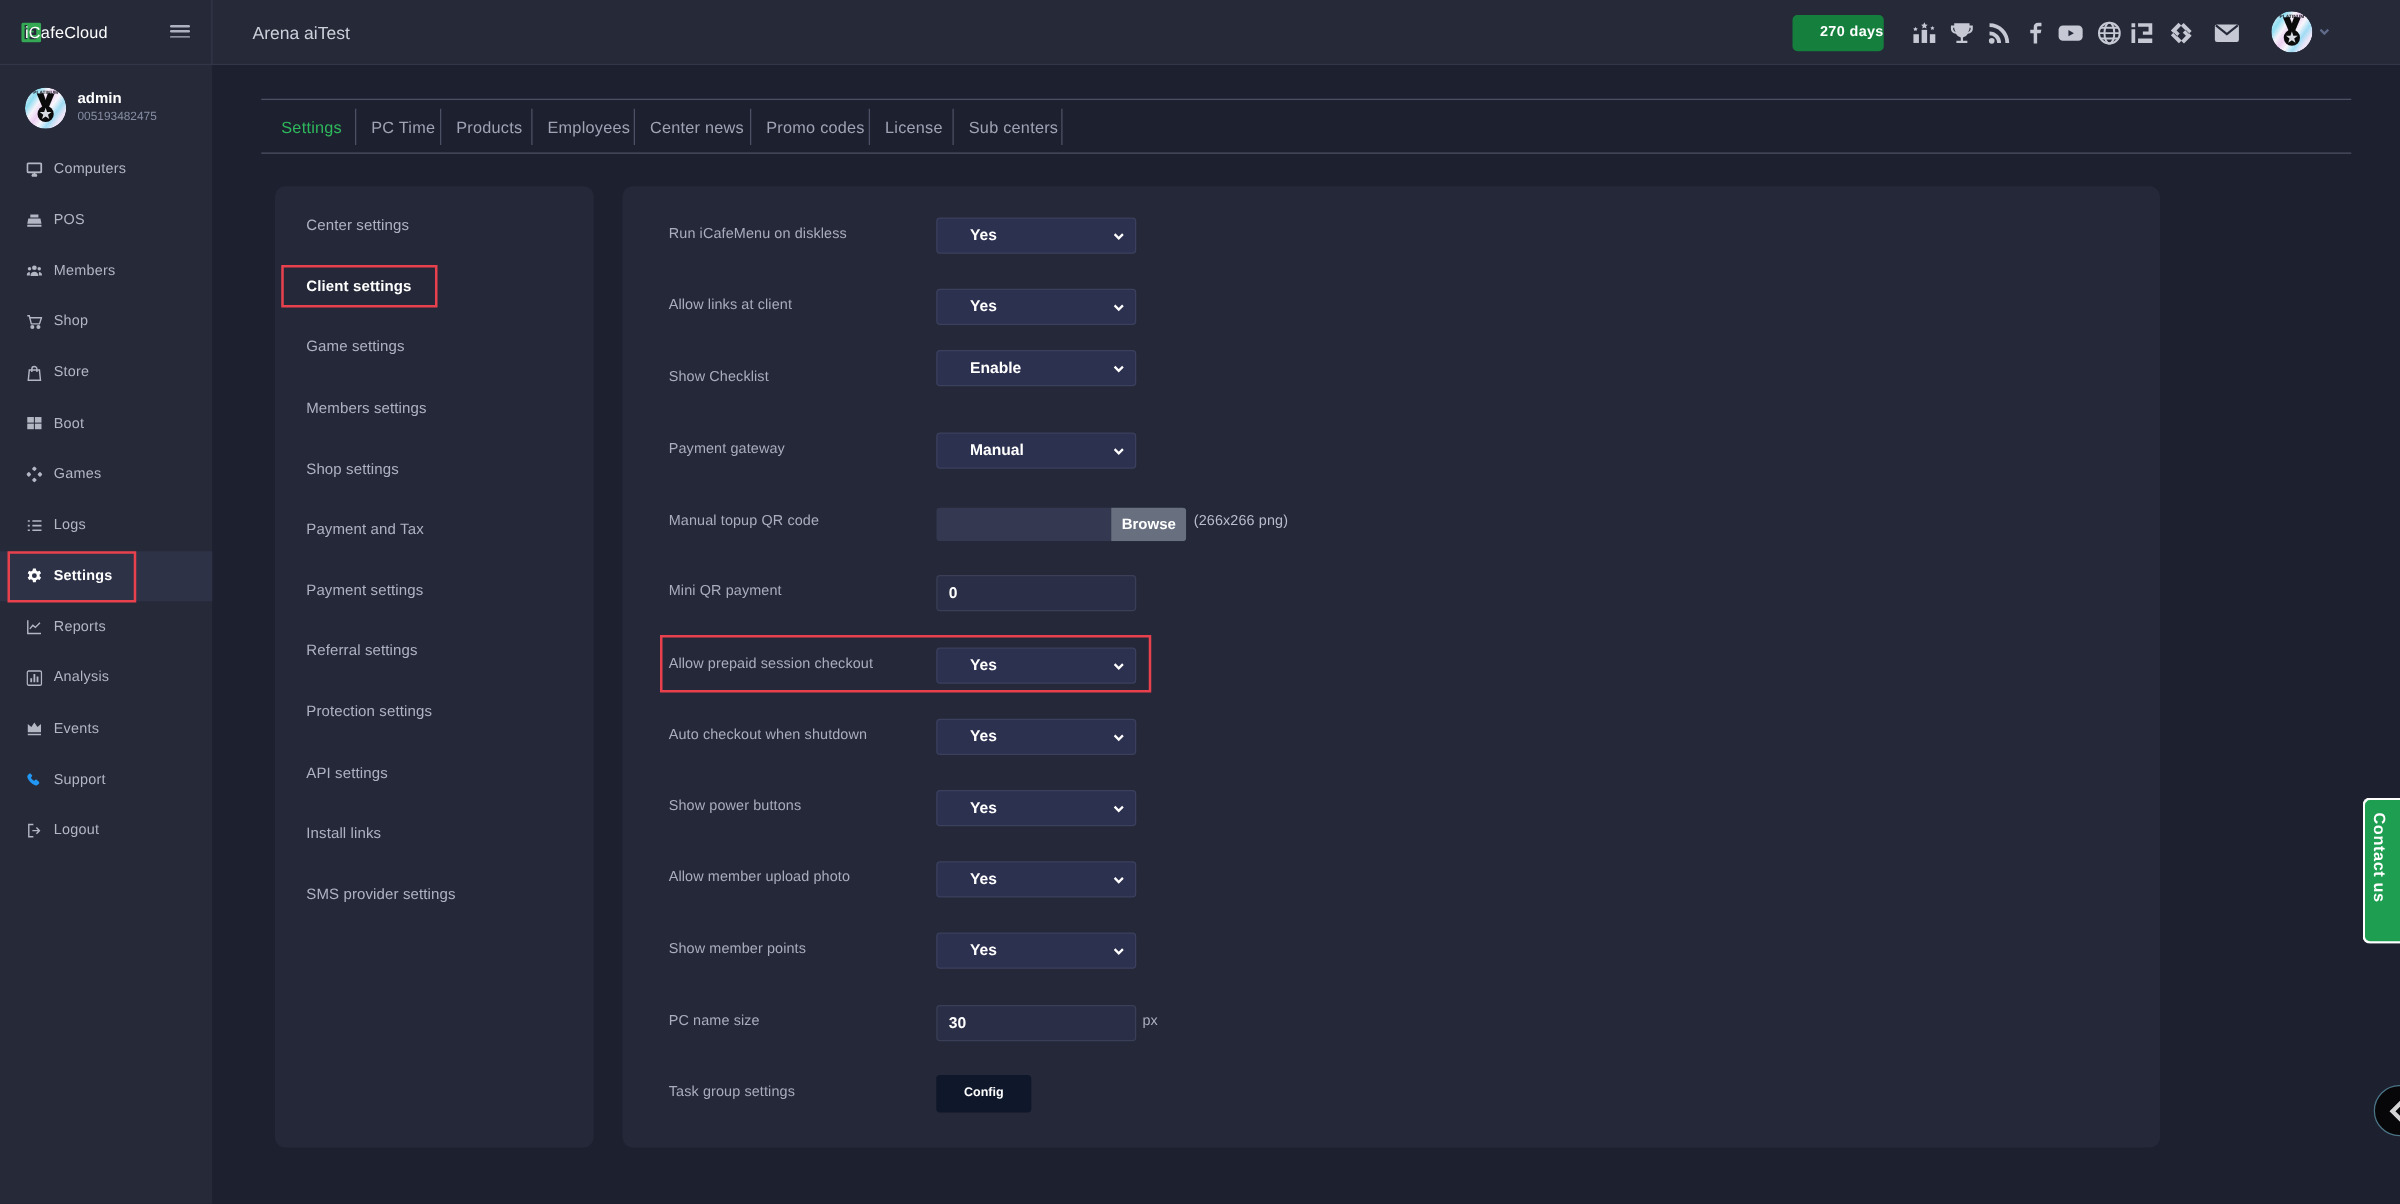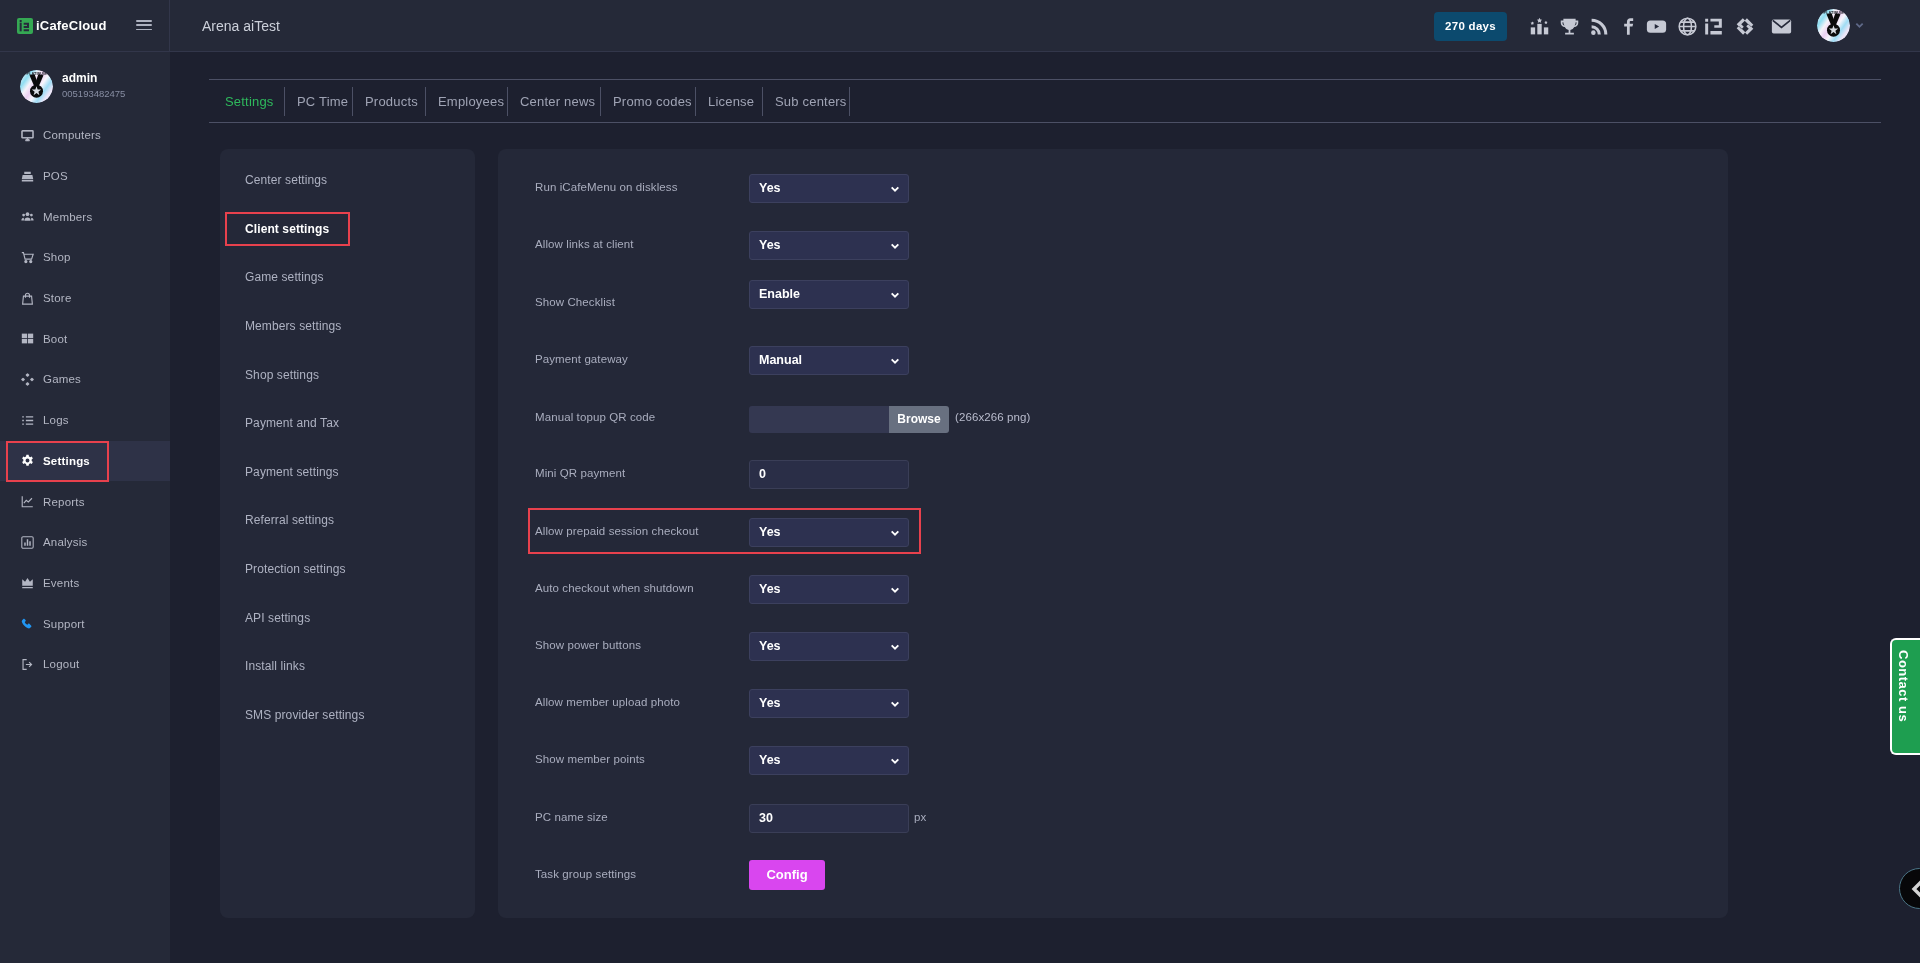--- a/index.html
+++ b/index.html
@@ -2,25 +2,25 @@
 <html><head>
 <meta charset="utf-8">
 <style>
   * { margin:0; padding:0; box-sizing:border-box; }
   html,body { width:1920px; height:963px; overflow:hidden; background:#1d202f; font-family:"Liberation Sans", sans-serif; }
   .abs { position:absolute; }
   
   .topbar { position:absolute; left:0; top:0; width:1920px; height:52px; background:#252938; border-bottom:1px solid #32364a; }
   .topbar .vline { position:absolute; left:169px; top:0; width:1px; height:52px; background:#32364a; }
   .logo-ic { position:absolute; left:17px; top:18px; width:16px; height:16px; }
-  .logo-text { position:absolute; left:36px; top:18px; color:#fff; font-size:13px; font-weight:bold; letter-spacing:0.2px; }
+  .logo-text { position:absolute; left:20px; top:18px; color:#fff; font-size:13px; font-weight:normal; letter-spacing:0.2px; }
   .burger { position:absolute; left:136px; top:20px; width:16px; height:11px; }
   .burger div { height:1.6px; background:#aeb2c0; margin-bottom:2.8px; border-radius:1px; }
   .page-title { position:absolute; left:202px; top:18px; color:#ccd0da; font-size:14px; }
-  .days-btn { position:absolute; left:1434px; top:12px; width:73px; height:29px; background:#0c4a6e; border-radius:4px; color:#fff; font-size:11.5px; font-weight:bold; letter-spacing:0.3px; text-align:center; line-height:29px; }
+  .days-btn { position:absolute; left:1434px; top:12px; width:73px; height:29px; background:#15803d; border-radius:4px; color:#fff; font-size:11.5px; font-weight:bold; letter-spacing:0.3px; text-align:right; line-height:29px; }
   .hicon { position:absolute; top:16px; width:21px; height:21px; color:#c6c9d4; }
   .avatar-sm { position:absolute; left:1817px; top:9px; width:33px; height:33px; border-radius:50%; overflow:hidden; }
   
   .sidebar { position:absolute; left:0; top:52px; width:170px; height:911px; background:#252938; }
   .avatar-lg { position:absolute; left:20px; top:18px; width:33px; height:33px; border-radius:50%; overflow:hidden; }
   .u-name { position:absolute; left:62px; top:19px; color:#fff; font-size:12px; font-weight:bold; }
   .u-id { position:absolute; left:62px; top:36px; color:#878da2; font-size:9.5px; letter-spacing:0; }
   .menu { position:absolute; left:0; top:63px; width:170px; }
   .mitem { position:relative; height:40.7px; display:flex; align-items:center; color:#b3b6c3; font-size:11.5px; letter-spacing:0.2px; }
   .mitem svg { position:absolute; left:21px; width:13px; height:13px; }
@@ -31,24 +31,24 @@
   .main { position:absolute; left:170px; top:52px; width:1750px; height:911px; background:#1d202f; }
   .tabline { position:absolute; left:39px; width:1672px; height:1px; background:#4c5065; }
   .tab { position:absolute; top:42px; color:#9fa3b4; font-size:13px; letter-spacing:0.2px; }
   .tab.on { color:#2eb85c; }
   .tabsep { position:absolute; top:35px; width:1px; height:29px; background:#4c5065; }
   .card { position:absolute; background:#242838; border-radius:8px; }
   .snav-item { position:absolute; left:25px; color:#aeb2c2; font-size:12px; letter-spacing:0.1px; }
   .snav-item.on { color:#fff; font-weight:bold; }
   
   .flabel { position:absolute; left:37px; color:#a9adbe; font-size:11.5px; letter-spacing:0.1px;text-align:right; }
-  .fsel { position:absolute; left:251px; width:160px; height:29px; background:#2d3150; border:1px solid #3c405e; border-radius:3px; color:#fff; font-size:12.5px; font-weight:bold; line-height:27px; padding-left:9px; }
+  .fsel { position:absolute; left:251px; width:160px; height:29px; background:#2d3150; border:1px solid #3c405e; border-radius:3px; color:#fff; font-size:12.5px; font-weight:bold; line-height:27px; padding-left:26px; }
   .fsel .chev { position:absolute; right:8px; top:9px; width:10px; height:10px; }
   .finput { position:absolute; left:251px; width:160px; height:29px; background:#2a2e47; border:1px solid #3a3e57; border-radius:3px; color:#fff; font-size:12.5px; font-weight:bold; line-height:27px; padding-left:9px; }
-  .config-btn { position:absolute; left:251px; width:76px; height:30px; background:#d946ef; border-radius:3px; color:#fff; font-size:13px; font-weight:bold; text-align:center; line-height:30px; }
+  .config-btn { position:absolute; left:251px; width:76px; height:30px; background:#0f172a; border-radius:3px; color:#fff; font-size:10px; font-weight:bold; text-align:center; line-height:30px; }
   
   .contact { position:absolute; left:1890px; top:638px; width:30px; height:117px; background:#1e9e50; border:2px solid #fff; border-right:none; border-radius:6px 0 0 6px; }
   .contact span { position:absolute; left:4px; top:10px; color:#fff; font-size:13px; font-weight:bold; writing-mode:vertical-rl; letter-spacing:0.5px; }
   .backbtn { position:absolute; left:1899px; top:868px; width:41px; height:41px; border-radius:50%; background:#070709; border:1.5px solid #4b7587; }
 </style>
 </head>
 <body>
 
 <div class="topbar">
   <svg class="logo-ic" viewBox="0 0 24 24">

